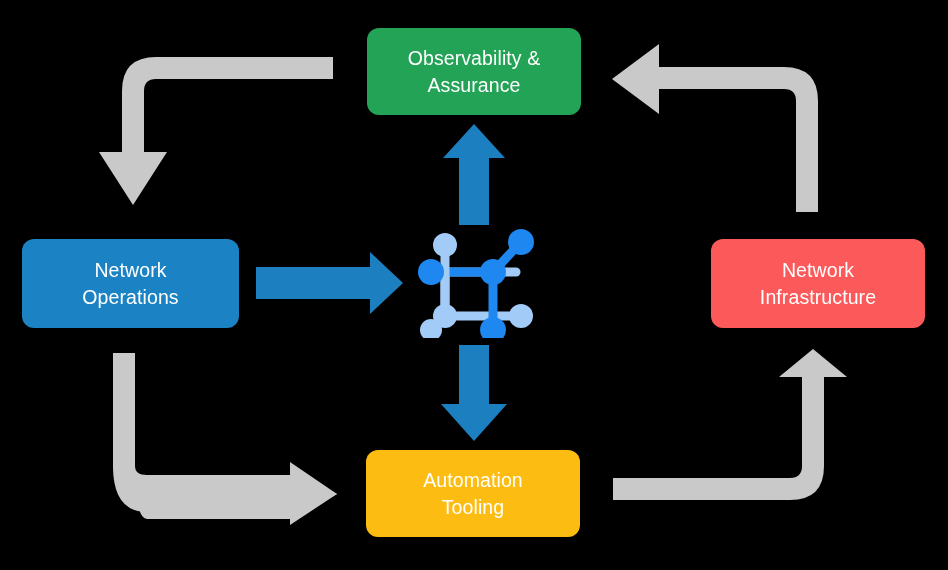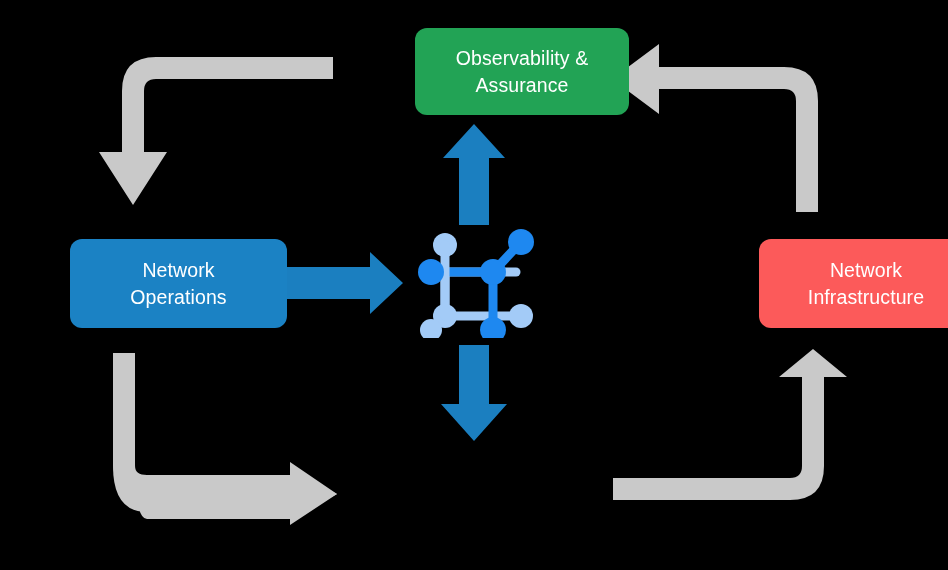--- a/index.html
+++ b/index.html
@@ -30,21 +30,20 @@
     text-align: center;
     border-radius: 12px;
     color: #ffffff;
     font-size: 19.5px;
     line-height: 1.35;
     font-weight: 400;
     letter-spacing: 0.1px;
     box-sizing: border-box;
     padding: 4px 10px;
     z-index: 5;
-    margin-left: 48px;
   }
   .node-label {
     display: block;
     white-space: pre-line;
   }
   #box-observability {
     left: 367px;
     top: 28px;
     width: 214px;
     height: 87px;
@@ -237,14 +236,18 @@
   <div class="node-box" id="box-network-operations">
     <span class="node-label">Network
 Operations</span>
   </div>
 
   <div class="node-box" id="box-network-infrastructure">
     <span class="node-label">Network
 Infrastructure</span>
   </div>
 
+  <div class="node-box" id="box-automation-tooling">
+    <span class="node-label">Automation
+Tooling</span>
+  </div>
 
 </div>
 
 </body></html>

